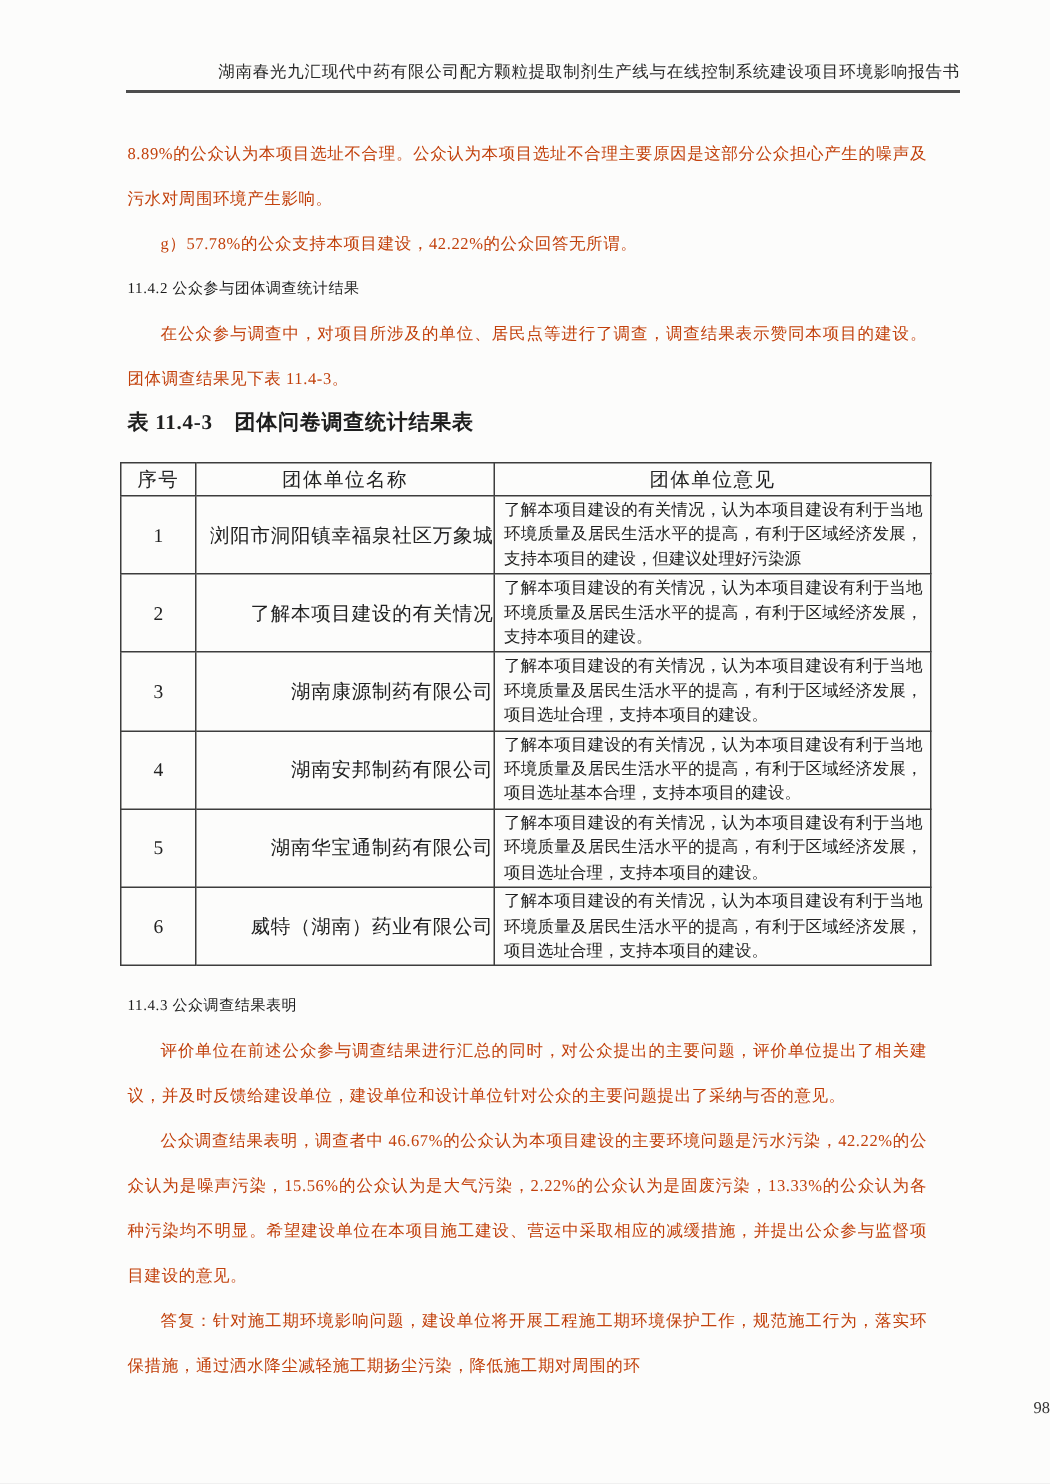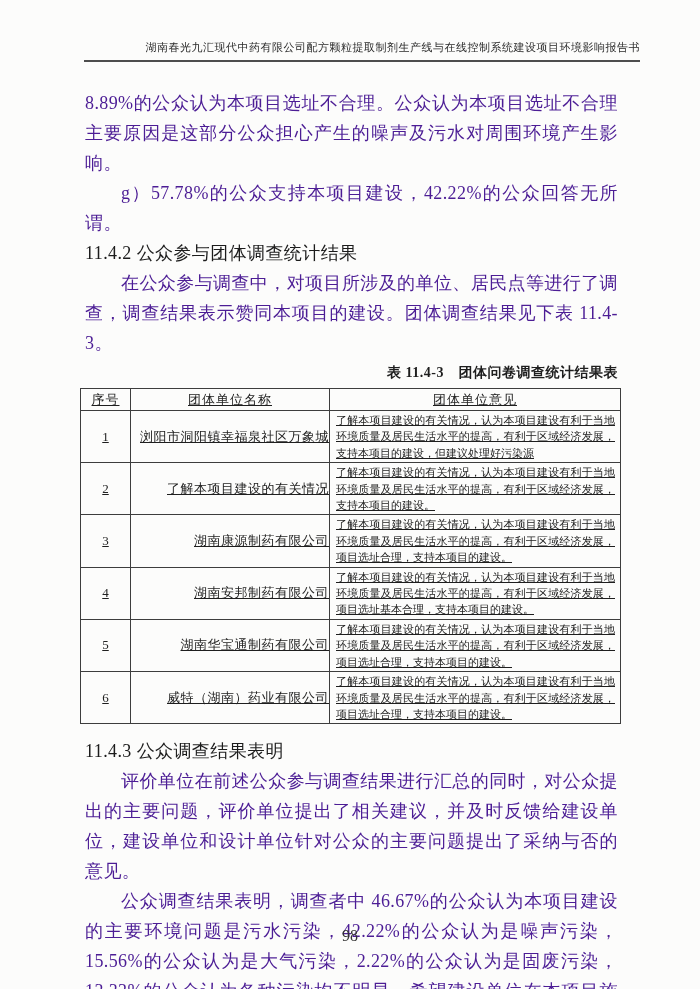--- a/index.html
+++ b/index.html
@@ -18,45 +18,44 @@
     text-align:right;
     font-size:11px; letter-spacing:0.5px;
     color:#2a2a2a;
     padding-bottom:5px;
     border-bottom:2px solid #4d4d4d;
   }
   .content {
     position:absolute; top:88px; left:85px; width:533px;
   }
   .para {
-    font-size:18px; line-height:30px;
+    font-size:11px; line-height:30px;
     text-align:justify; text-justify:inter-ideograph;
     letter-spacing:0.4px;
-    color:#4c1d95;
+    color:#c2410c;
   }
   .indent { text-indent:2em; }
   .heading {
-    font-size:18px; line-height:30px;
+    font-size:10px; line-height:30px;
     letter-spacing:0.4px;
     color:#1c1c1c;
   }
   .table-caption {
-    text-align:right;
+    text-align:left;
     font-weight:bold;
     font-size:14px; line-height:26px;
     margin-top:2px;
     letter-spacing:0.5px;
   }
   table.group-table {
     border-collapse:collapse;
     width:540px;
     margin-left:-5px;
-    margin-top:2px;
+    margin-top:12px;
     table-layout:fixed;
-    text-decoration:underline;
   }
   table.group-table th, table.group-table td {
     border:1.5px solid #3d3d3d;
   }
   th.col-no    { width:50px; }
   th.col-name  { width:199px; }
   th.col-op    { width:291px; }
   table.group-table th {
     font-size:13px; font-weight:normal;
     height:22px; text-align:center;
@@ -72,22 +71,22 @@
   }
   td.cell-op {
     font-size:11px; line-height:16.4px;
     text-align:justify; text-justify:inter-ideograph;
     padding:1px 5px 1px 6px;
     color:#222;
   }
   .section-2 { margin-top:12px; }
   .page-number {
     position:absolute; bottom:44px; left:0; width:100%;
-    text-align:center;
-    font-size:16px; color:#333;
+    text-align:right;
+    font-size:11px; color:#333;
   }
 </style>
 </head>
 <body>
 
 <div class="page">
 
   <div class="running-header">湖南春光九汇现代中药有限公司配方颗粒提取制剂生产线与在线控制系统建设项目环境影响报告书</div>
 
   <div class="content">

